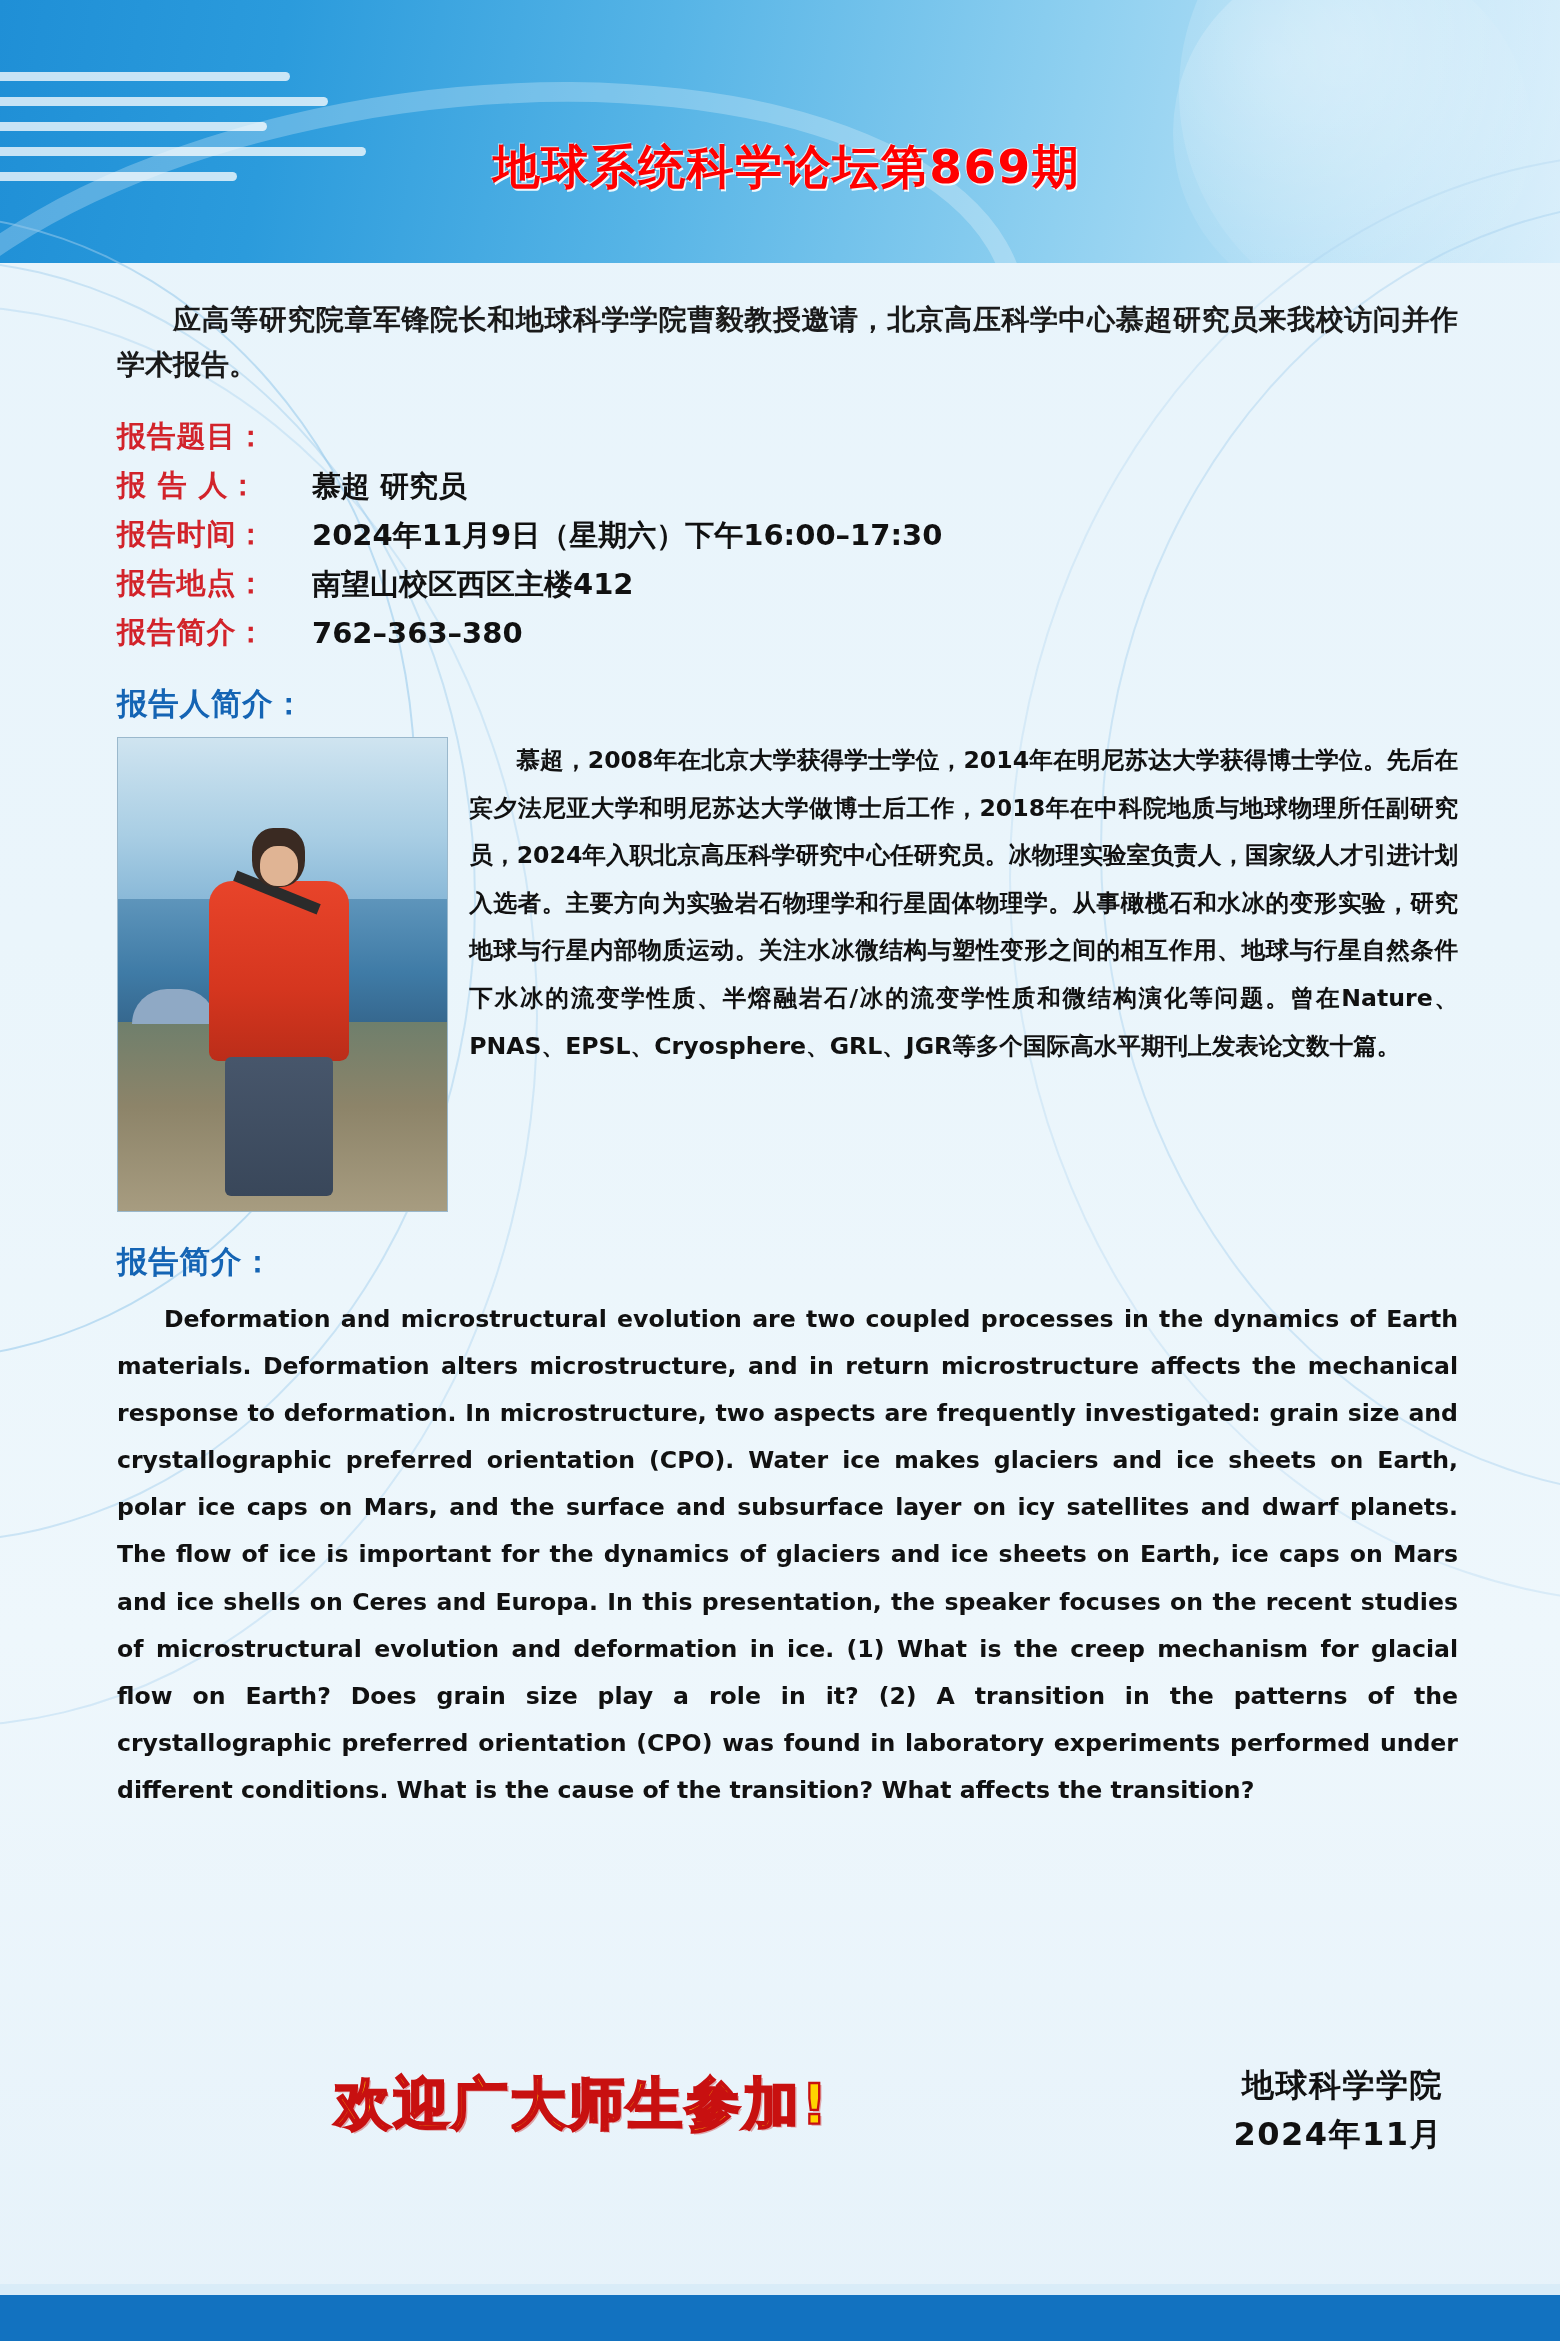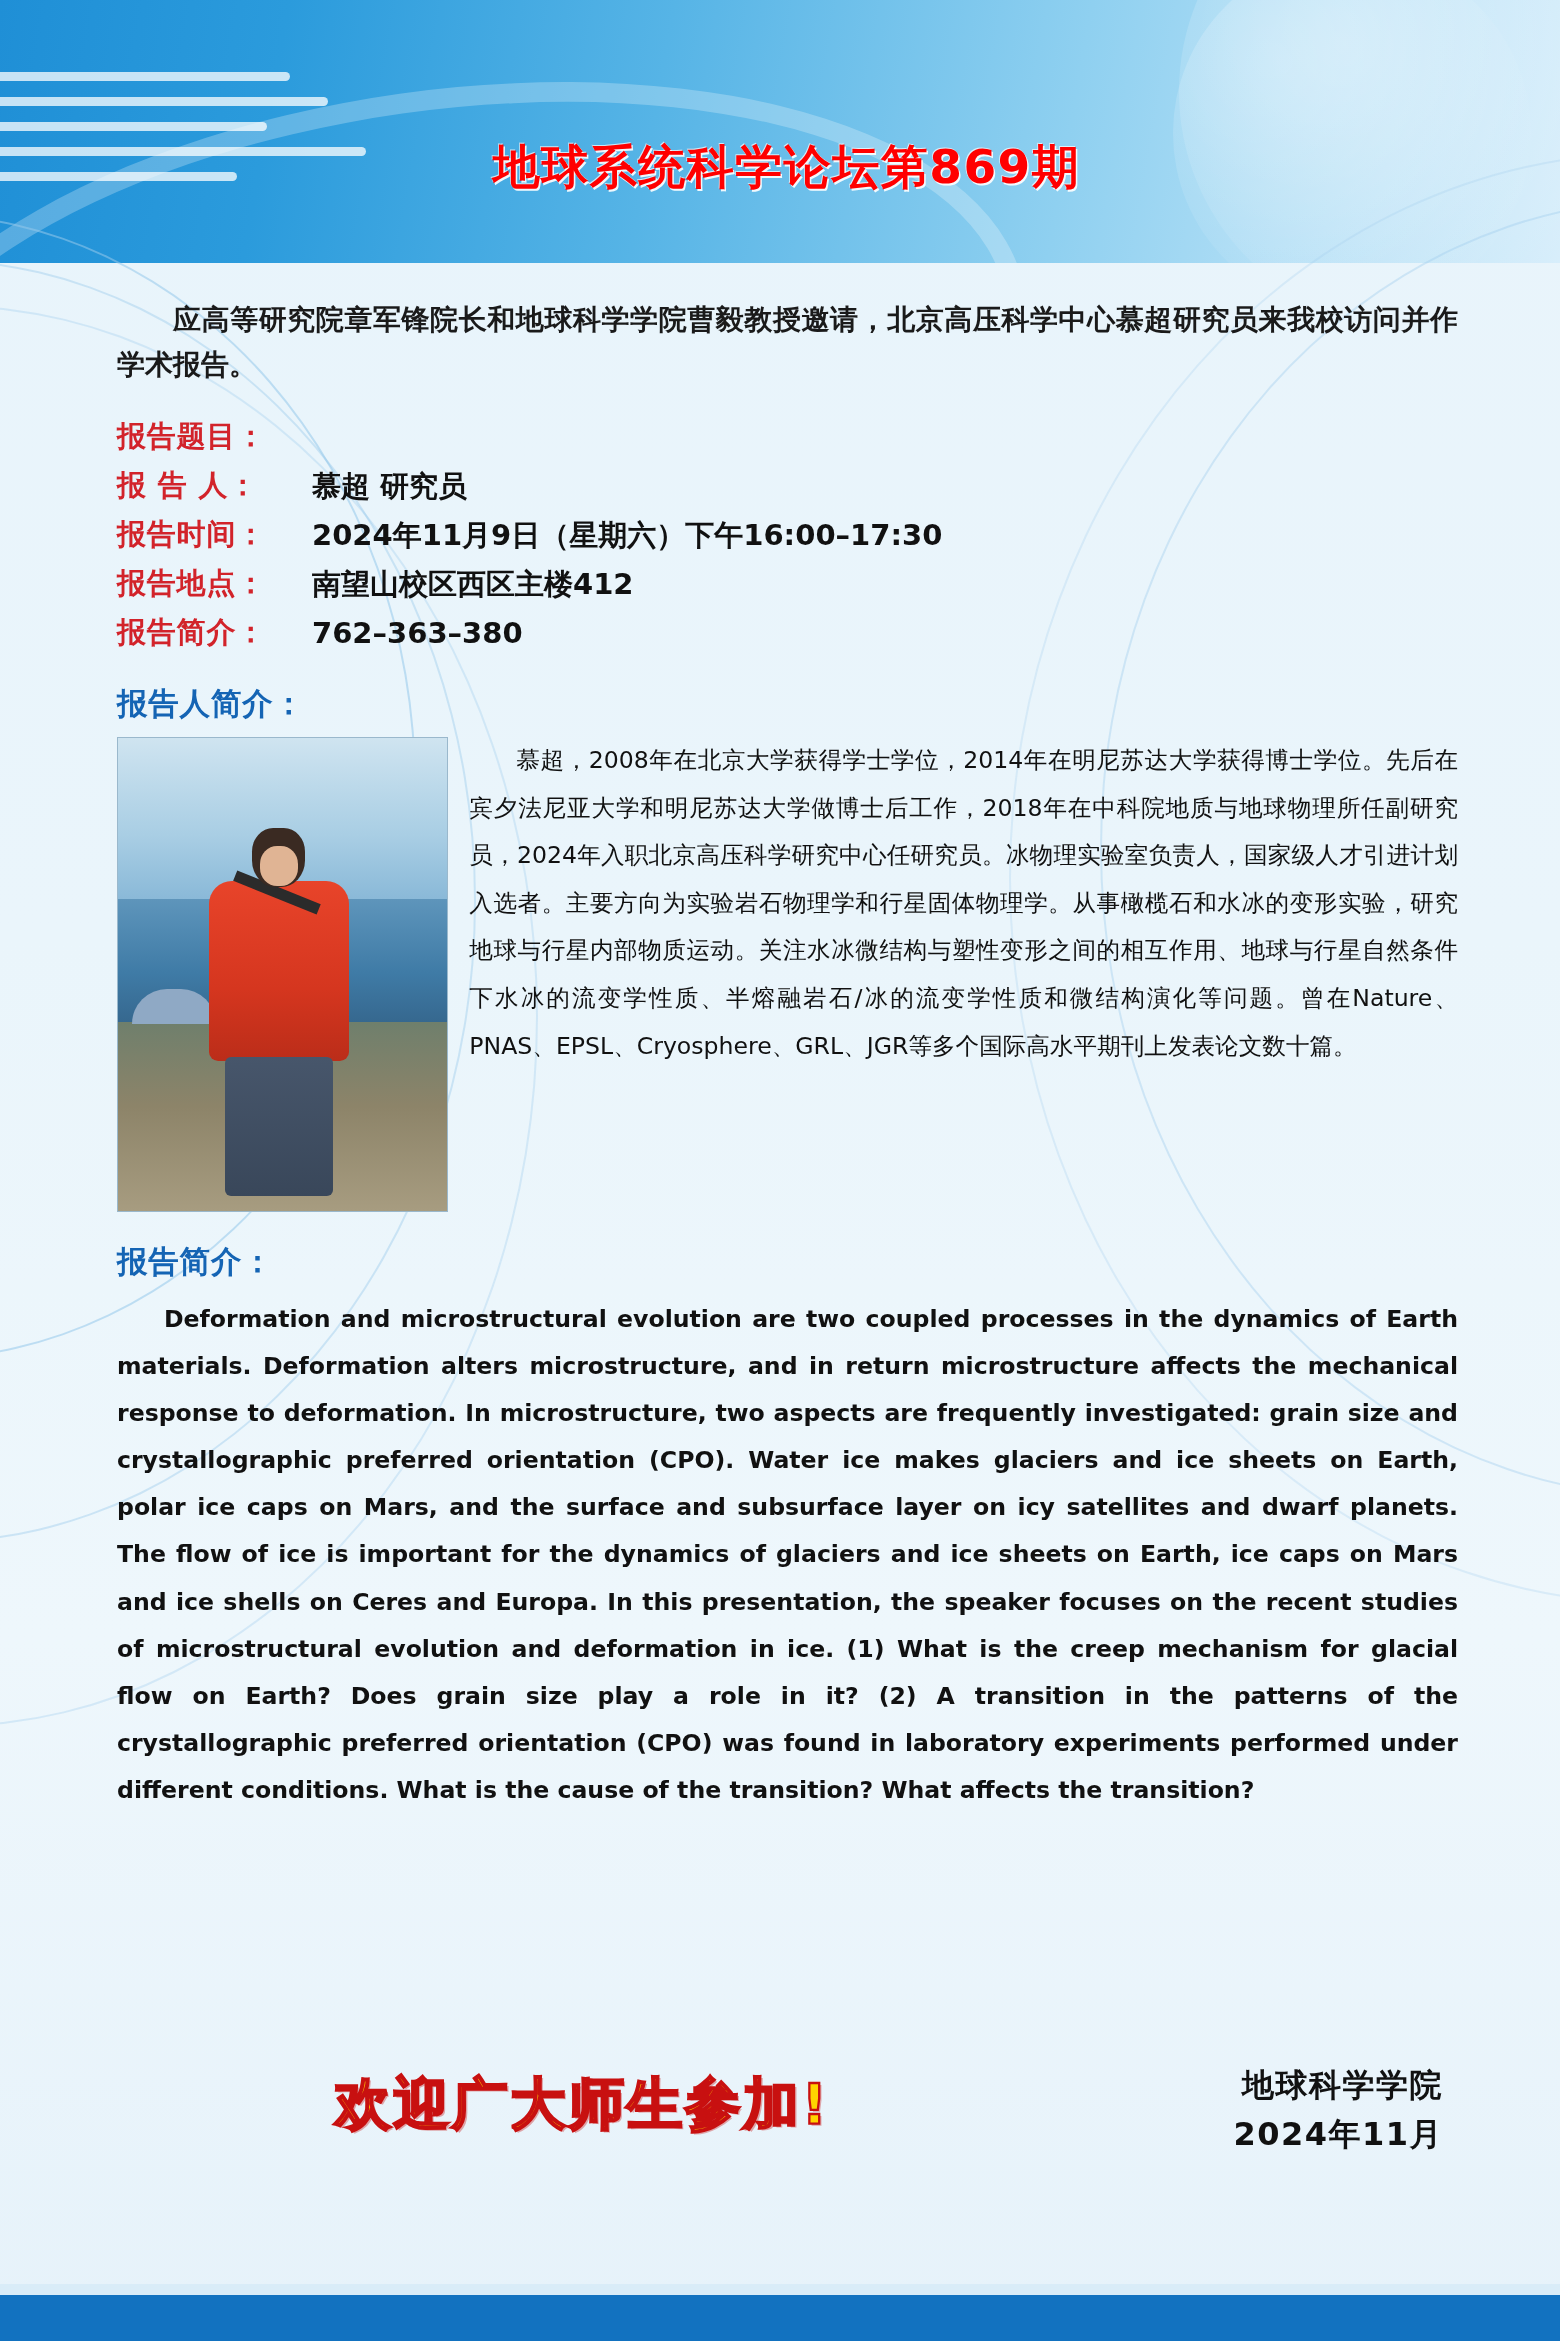--- a/index.html
+++ b/index.html
@@ -222,21 +222,21 @@
   .bio-photo .umbrella {
     position: absolute; left: 13.7px; top: 251px;
     width: 84px; height: 35px;
     background: #8fa9c5;
     border-radius: 46px 46px 0 0;
   }
 
   .bio-text {
     flex: 1 1 auto;
     font-size: 23.6px;
-    font-weight: normal;
+    font-weight: bold;
     color: #111111;
     line-height: 2.02;
     text-indent: 47px;
     text-align: justify;
     font-family: "DejaVu Sans", "Liberation Sans", sans-serif;
   }
 
   .abstract {
     margin: 10.7px 107px 0 113px;
     font-size: 23.6px;

